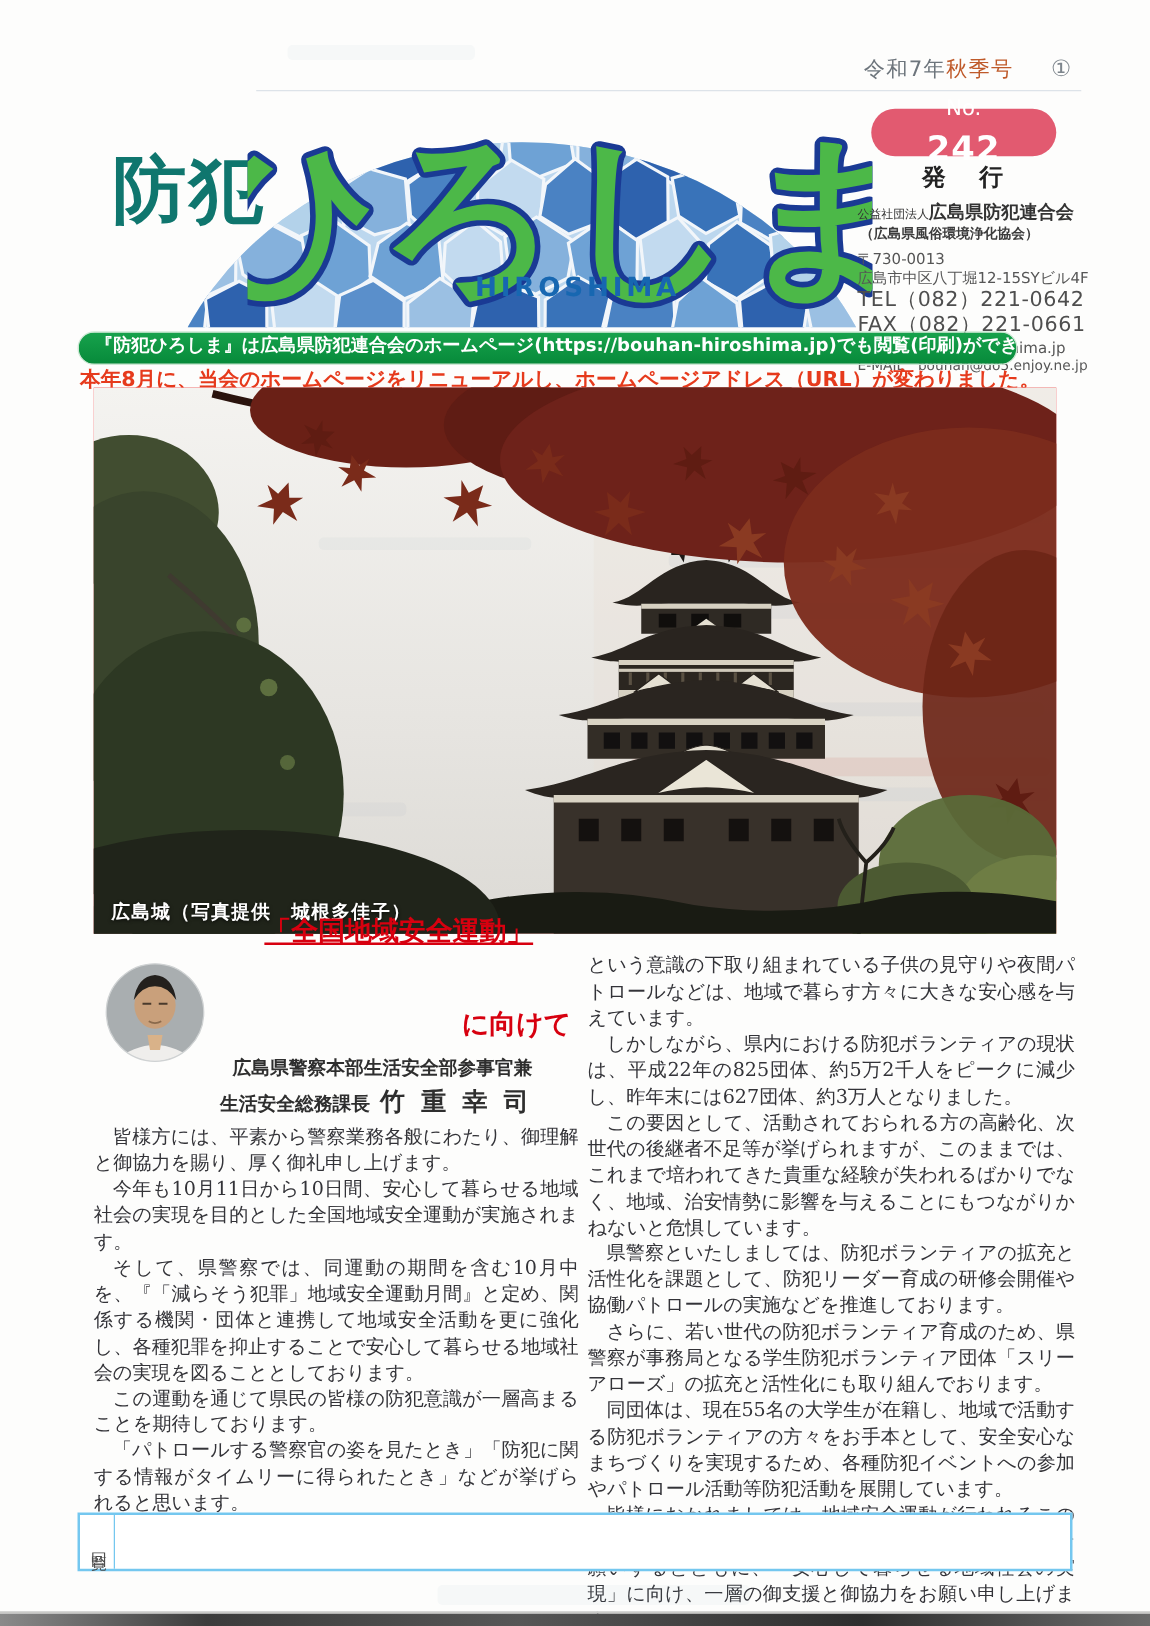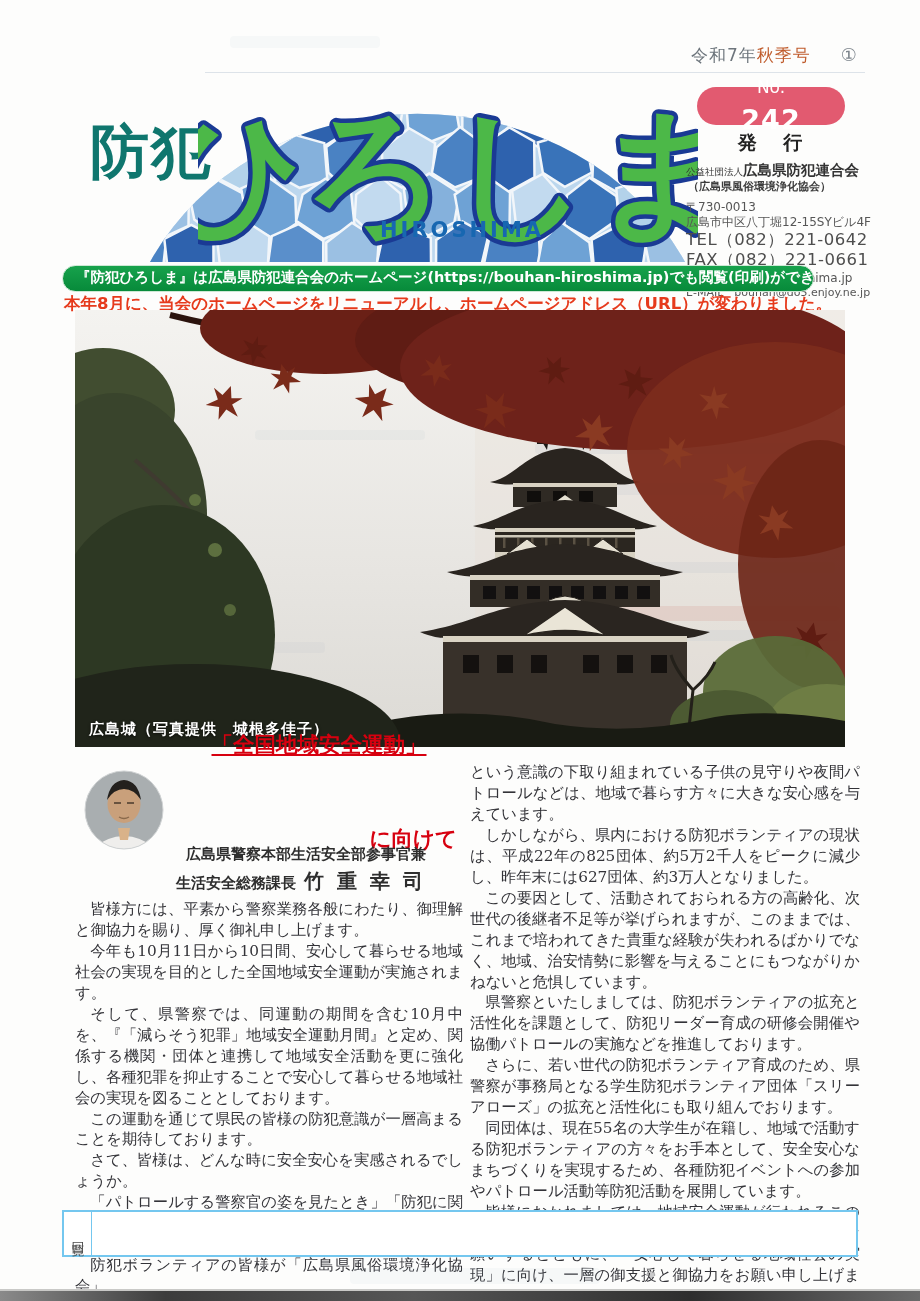--- a/index.html
+++ b/index.html
@@ -31,21 +31,21 @@
       background:linear-gradient(#17a24c,#078a3a);border:1.5px solid #cde8d4;box-sizing:border-box;
       color:#fff;font-size:14.5px;font-weight:700;line-height:23px;padding:0 13px;white-space:nowrap;overflow:hidden;}
   .red-notice{left:64px;top:293px;font-size:16.5px;font-weight:800;color:#e63a1c;white-space:nowrap;}
   
   .photo{left:75px;top:310px;width:770px;height:437px;background:#ef4444;}
   .photo-caption{left:14px;bottom:8px;color:#fff;font-size:15px;font-weight:700;
       text-shadow:0 1px 3px rgba(0,0,0,.8);letter-spacing:1px;}
   
   .avatar{left:84px;top:770px;width:80px;height:80px;}
   .headline1{left:175px;top:730px;width:288px;text-align:center;font-size:21.5px;font-weight:800;color:#d7000f;text-decoration:underline;}
-  .headline2{left:175px;top:804px;width:282px;text-align:right;font-size:21.5px;font-weight:800;color:#d7000f;margin-top:20px;}
+  .headline2{left:175px;top:804px;width:282px;text-align:right;font-size:21.5px;font-weight:800;color:#d7000f;}
   .author1{left:150px;top:845px;width:312px;text-align:center;font-size:15px;font-weight:800;color:#2e2e2e;white-space:nowrap;}
   .author2{left:150px;top:868px;width:312px;text-align:center;font-size:15px;font-weight:800;color:#2e2e2e;white-space:nowrap;}
   .author2 .name{font-size:20px;letter-spacing:13px;margin-left:8px;}
   .col{font-family:"DejaVu Serif","Liberation Serif",serif;font-size:15.3px;line-height:1.37;
        color:#333338;text-align:justify;}
   .col p{margin:0;text-indent:1em;}
   .col p.noindent{text-indent:0;}
   .col-left{left:75px;top:899px;width:388px;}
   .col-right{left:470px;top:762px;width:390px;}
   
@@ -328,21 +328,20 @@
   <div class="abs author1">広島県警察本部生活安全部参事官兼</div>
   <div class="abs author2">
     <span>生活安全総務課長</span><span class="name">竹重幸司</span>
   </div>
 
   <div class="abs col col-left">
     <p>皆様方には、平素から警察業務各般にわたり、御理解と御協力を賜り、厚く御礼申し上げます。</p>
     <p>今年も10月11日から10日間、安心して暮らせる地域社会の実現を目的とした全国地域安全運動が実施されます。</p>
     <p>そして、県警察では、同運動の期間を含む10月中を、『「減らそう犯罪」地域安全運動月間』と定め、関係する機関・団体と連携して地域安全活動を更に強化し、各種犯罪を抑止することで安心して暮らせる地域社会の実現を図ることとしております。</p>
     <p>この運動を通じて県民の皆様の防犯意識が一層高まることを期待しております。</p>
-    <p>さて、皆様は、どんな時に安全安心を実感されるでしょうか。</p>
     <p>「パトロールする警察官の姿を見たとき」「防犯に関する情報がタイムリーに得られたとき」などが挙げられると思います。</p>
     <p>防犯ボランティアの皆様が「広島県風俗環境浄化協会」</p>
   </div>
   <div class="abs col col-right">
     <p class="noindent">という意識の下取り組まれている子供の見守りや夜間パトロールなどは、地域で暮らす方々に大きな安心感を与えています。</p>
     <p>しかしながら、県内における防犯ボランティアの現状は、平成22年の825団体、約5万2千人をピークに減少し、昨年末には627団体、約3万人となりました。</p>
     <p>この要因として、活動されておられる方の高齢化、次世代の後継者不足等が挙げられますが、このままでは、これまで培われてきた貴重な経験が失われるばかりでなく、地域、治安情勢に影響を与えることにもつながりかねないと危惧しています。</p>
     <p>県警察といたしましては、防犯ボランティアの拡充と活性化を課題として、防犯リーダー育成の研修会開催や協働パトロールの実施などを推進しております。</p>
     <p>さらに、若い世代の防犯ボランティア育成のため、県警察が事務局となる学生防犯ボランティア団体「スリーアローズ」の拡充と活性化にも取り組んでおります。</p>
     <p>同団体は、現在55名の大学生が在籍し、地域で活動する防犯ボランティアの方々をお手本として、安全安心なまちづくりを実現するため、各種防犯イベントへの参加やパトロール活動等防犯活動を展開しています。</p>

